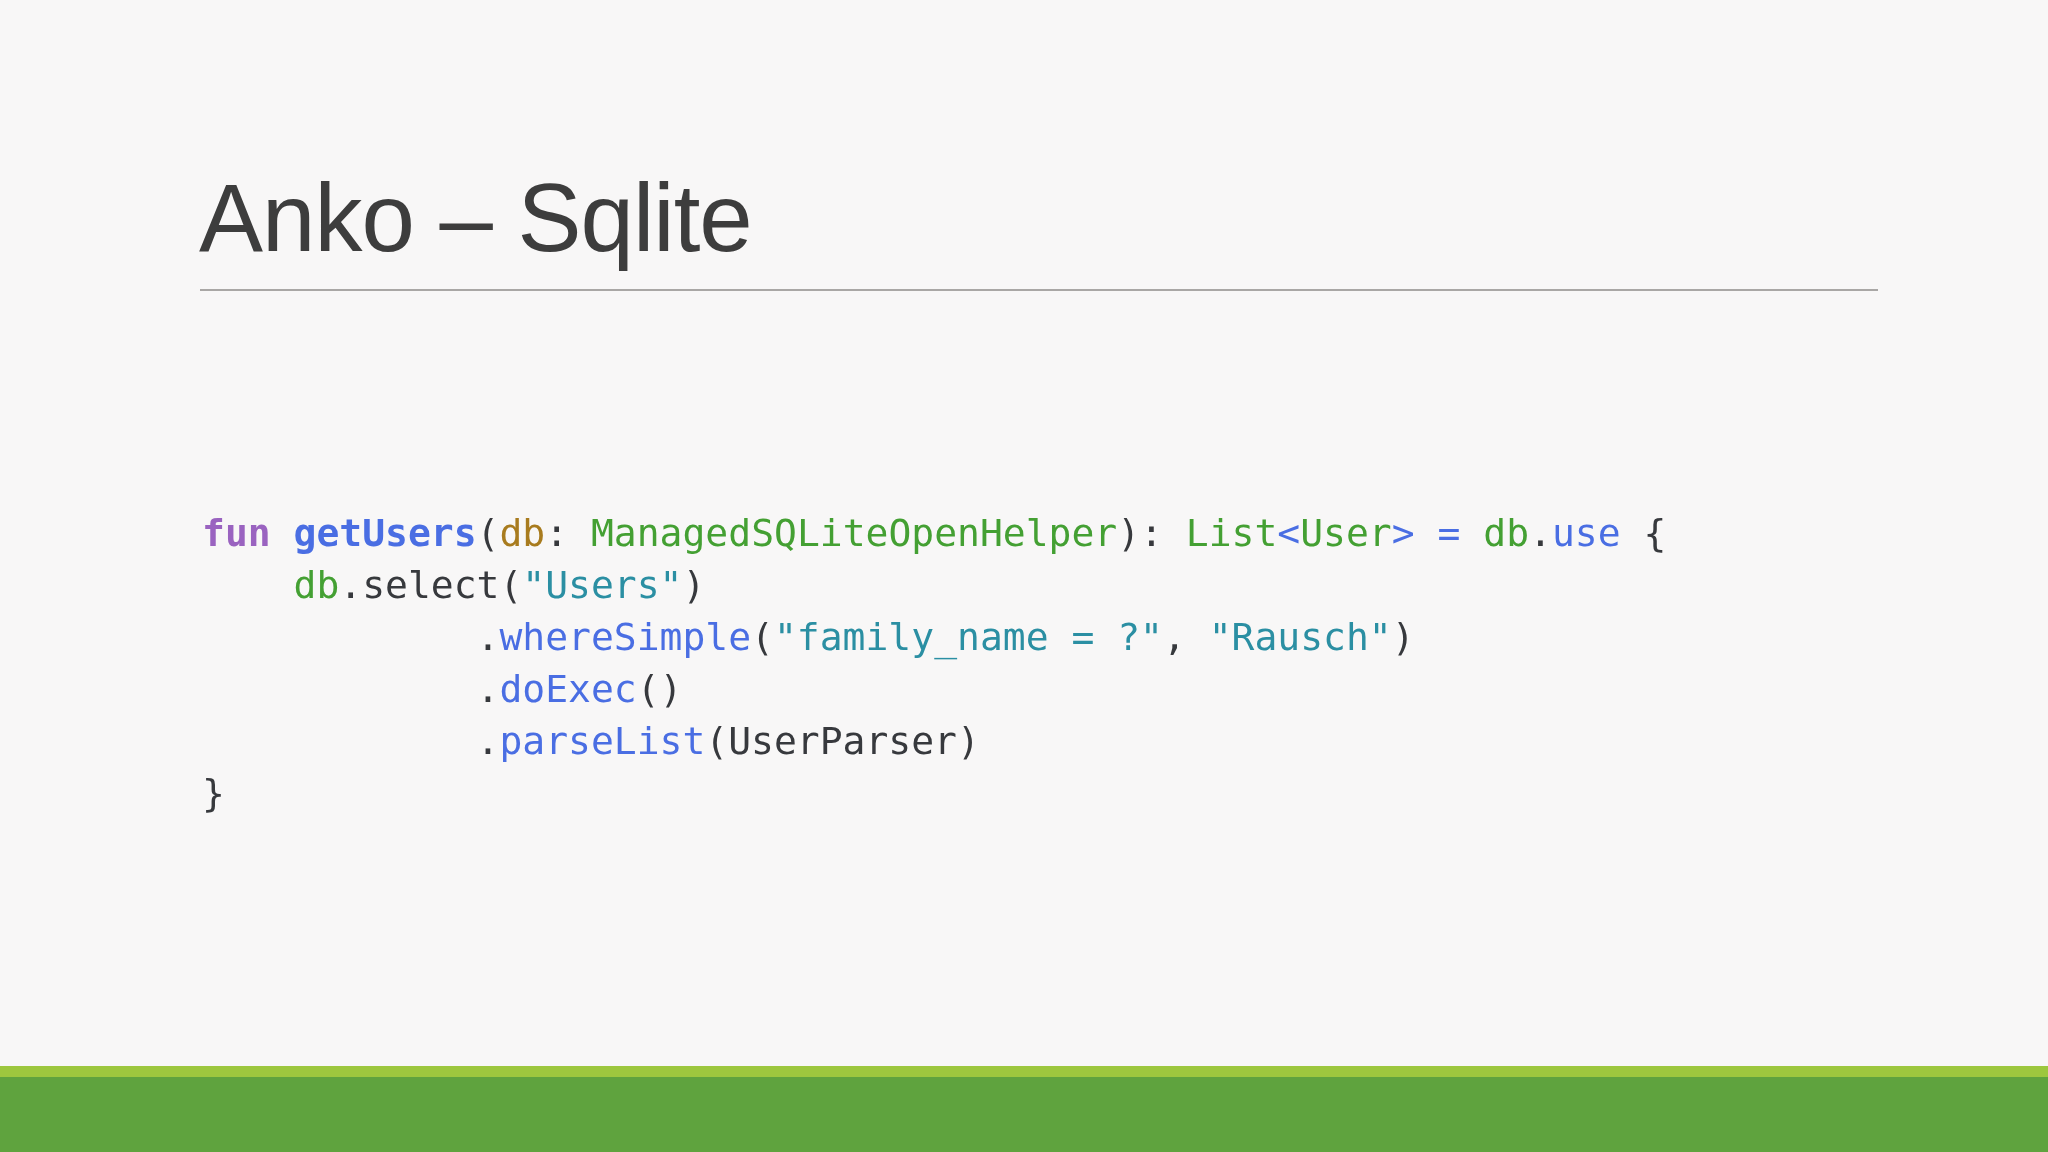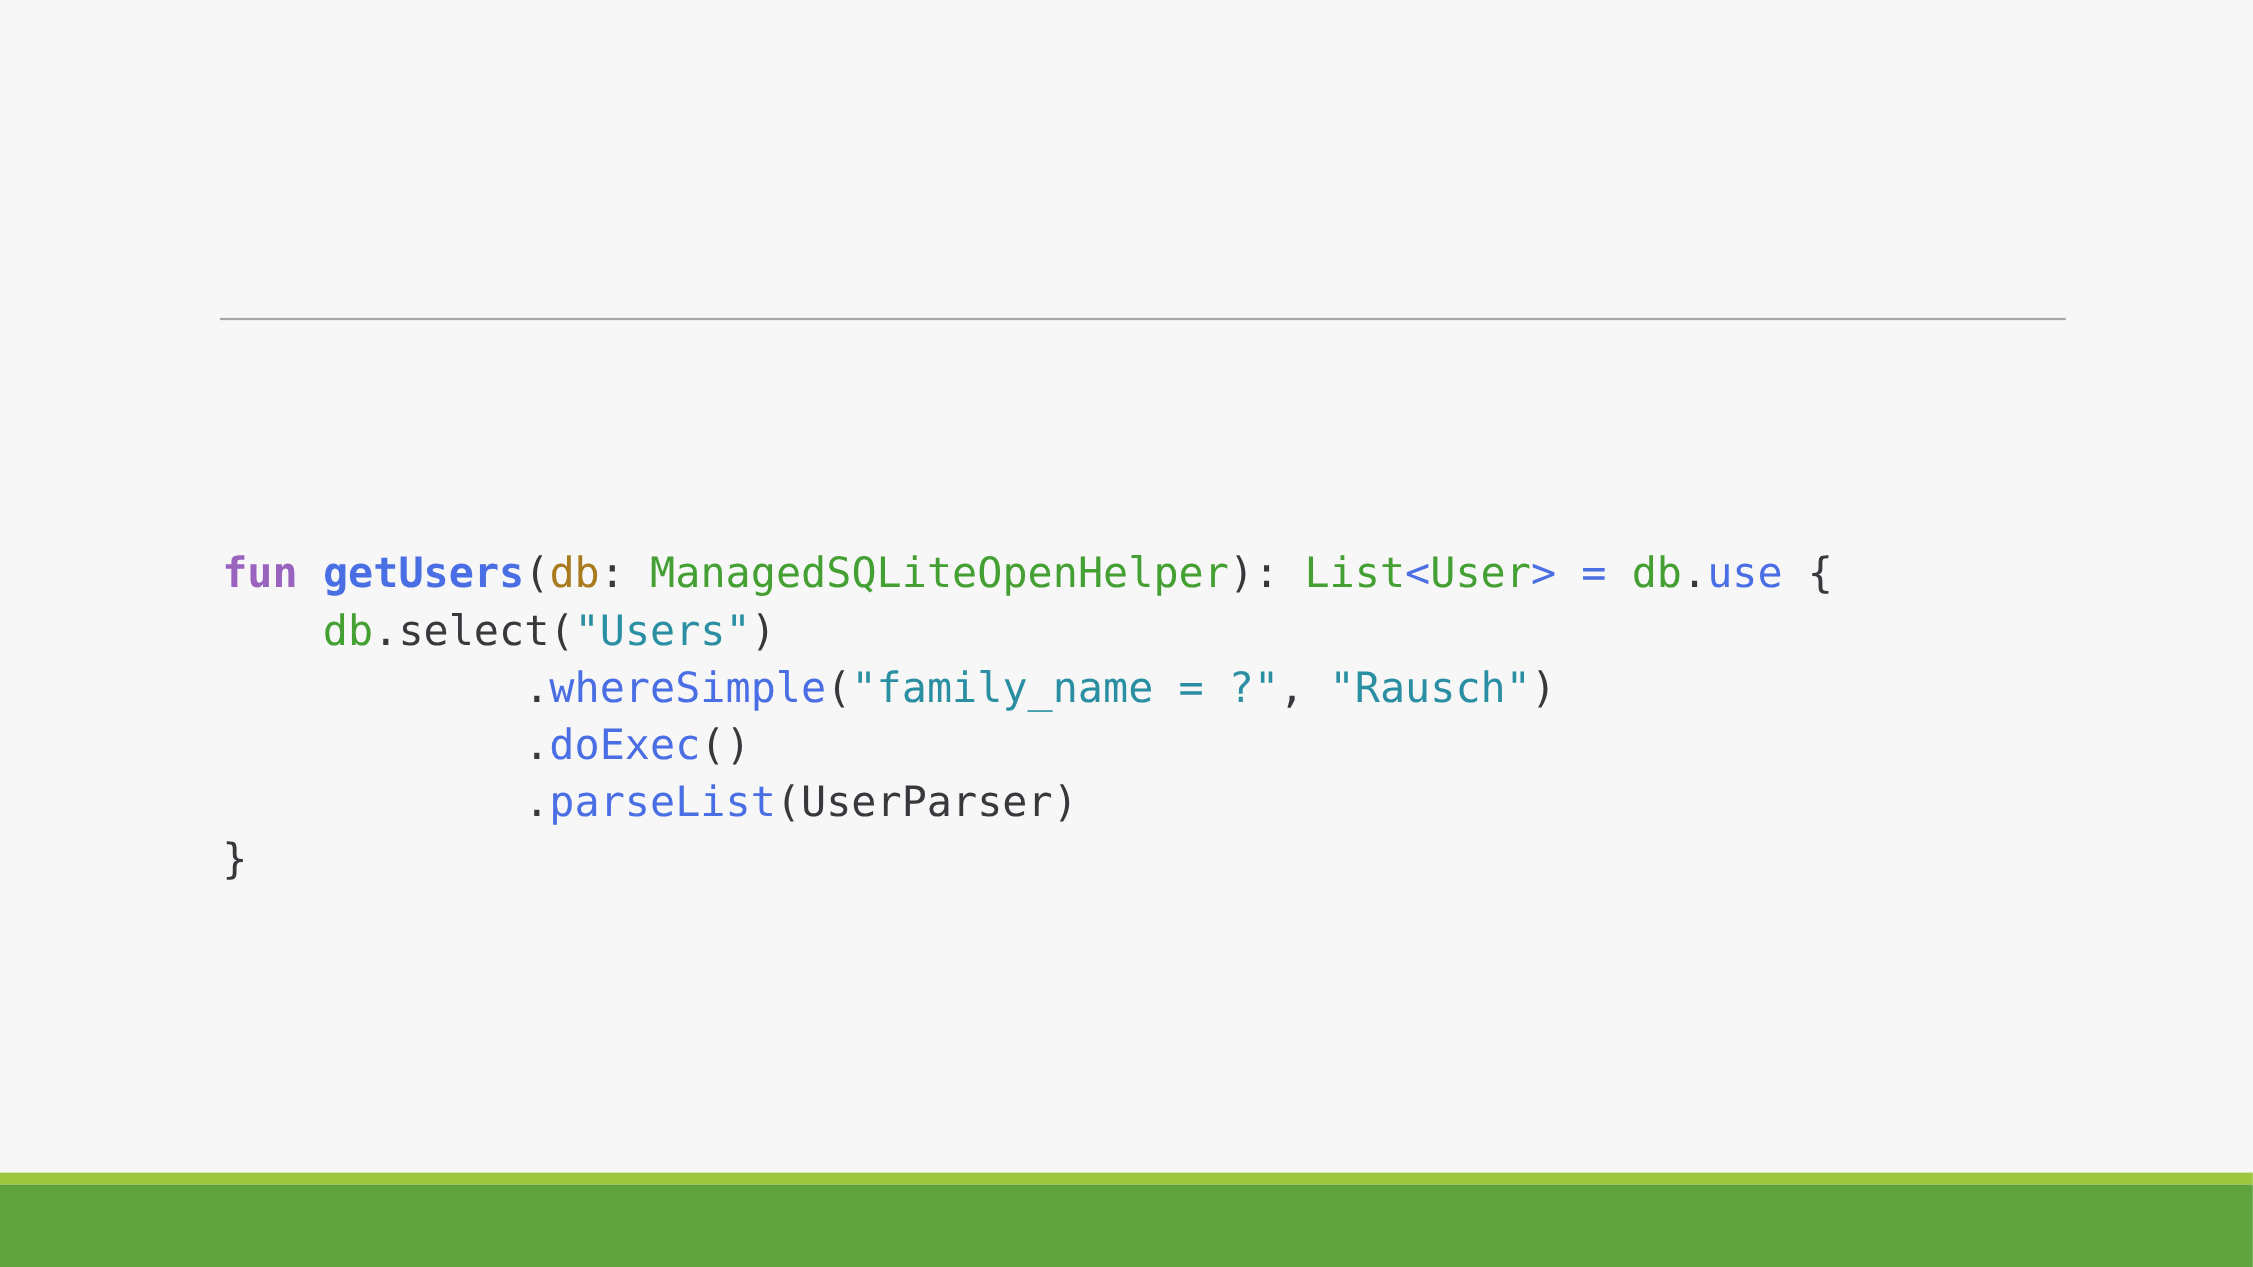--- a/index.html
+++ b/index.html
@@ -26,21 +26,21 @@
 
   .title-rule {
     position: absolute;
     left: 200px; top: 289px;
     width: 1678px; height: 2px;
     background: var(--rule, #a9a7a5);
   }
 
   .code-block {
     position: absolute;
-    left: 202px; top: 495px;
+    left: 202px; top: 507px;
     margin: 0;
     font-family: "DejaVu Sans Mono", "Liberation Mono", monospace;
     font-size: 38px;
     line-height: 52px;
     white-space: pre;
     color: var(--code-punct, #37393d);
   }
   .code-line { white-space: pre; }
 
   .tok-kw    { color: var(--code-keyword, #9a63c0); font-weight: 700; }
@@ -62,20 +62,21 @@
     position: absolute;
     left: 0; top: 1077px;
     width: 100%; height: 75px;
     background: var(--band-dark, #5fa33e);
   }
 </style>
 </head>
 <body>
 
 <div class="slide">
+  <h1 class="slide-title">Anko – Sqlite</h1>
 
   <div class="title-rule"></div>
 
   <pre class="code-block"><div class="code-line"><span class="tok-kw">fun</span><span class="tok-punct"> </span><span class="tok-fn">getUsers</span><span class="tok-punct">(</span><span class="tok-param">db</span><span class="tok-punct">: </span><span class="tok-type">ManagedSQLiteOpenHelper</span><span class="tok-punct">): </span><span class="tok-type">List</span><span class="tok-op">&lt;</span><span class="tok-type">User</span><span class="tok-op">&gt;</span><span class="tok-punct"> </span><span class="tok-op">=</span><span class="tok-punct"> </span><span class="tok-type">db</span><span class="tok-punct">.</span><span class="tok-meth">use</span><span class="tok-punct"> {</span></div><div class="code-line"><span class="tok-punct">    </span><span class="tok-type">db</span><span class="tok-punct">.select(</span><span class="tok-str">"Users"</span><span class="tok-punct">)</span></div><div class="code-line"><span class="tok-punct">            .</span><span class="tok-meth">whereSimple</span><span class="tok-punct">(</span><span class="tok-str">"family_name = ?"</span><span class="tok-punct">, </span><span class="tok-str">"Rausch"</span><span class="tok-punct">)</span></div><div class="code-line"><span class="tok-punct">            .</span><span class="tok-meth">doExec</span><span class="tok-punct">()</span></div><div class="code-line"><span class="tok-punct">            .</span><span class="tok-meth">parseList</span><span class="tok-punct">(UserParser)</span></div><div class="code-line"><span class="tok-punct">}</span></div></pre>
 
   <div class="band-light"></div>
   <div class="band-dark"></div>
 </div>
 
 </body></html>

